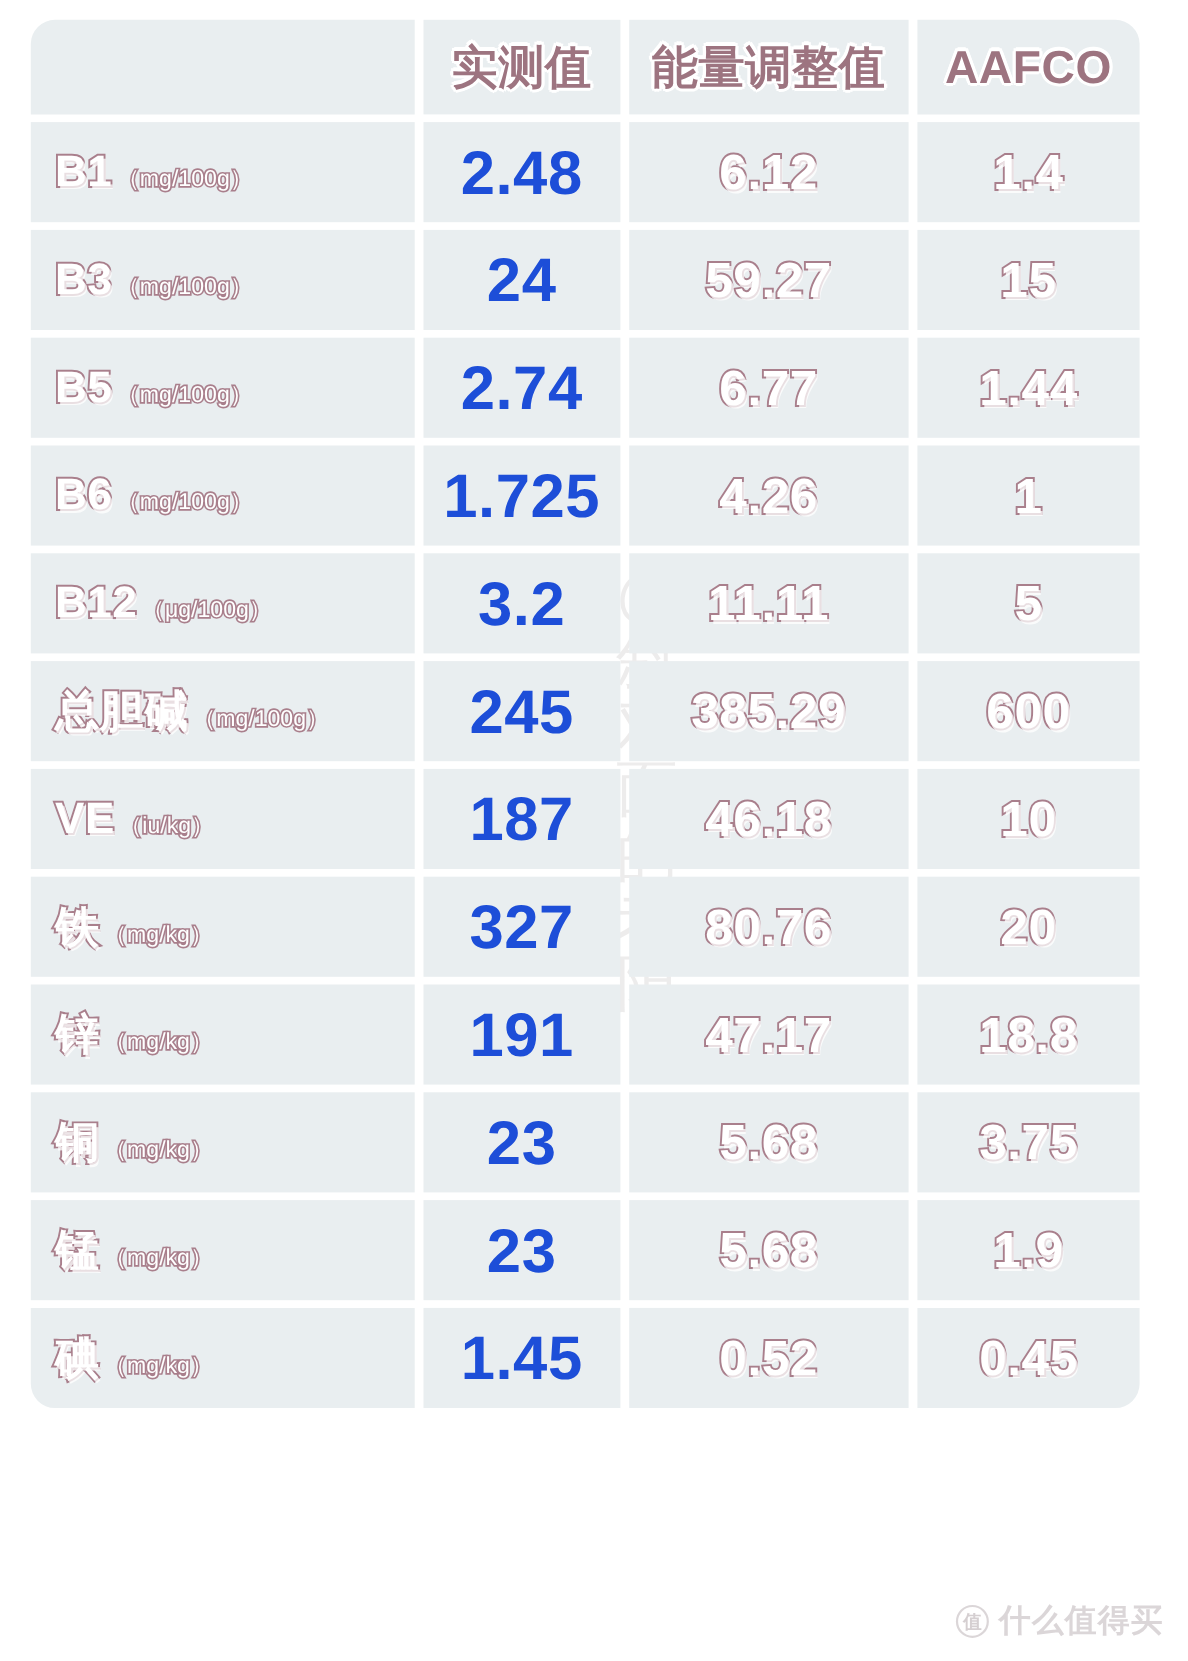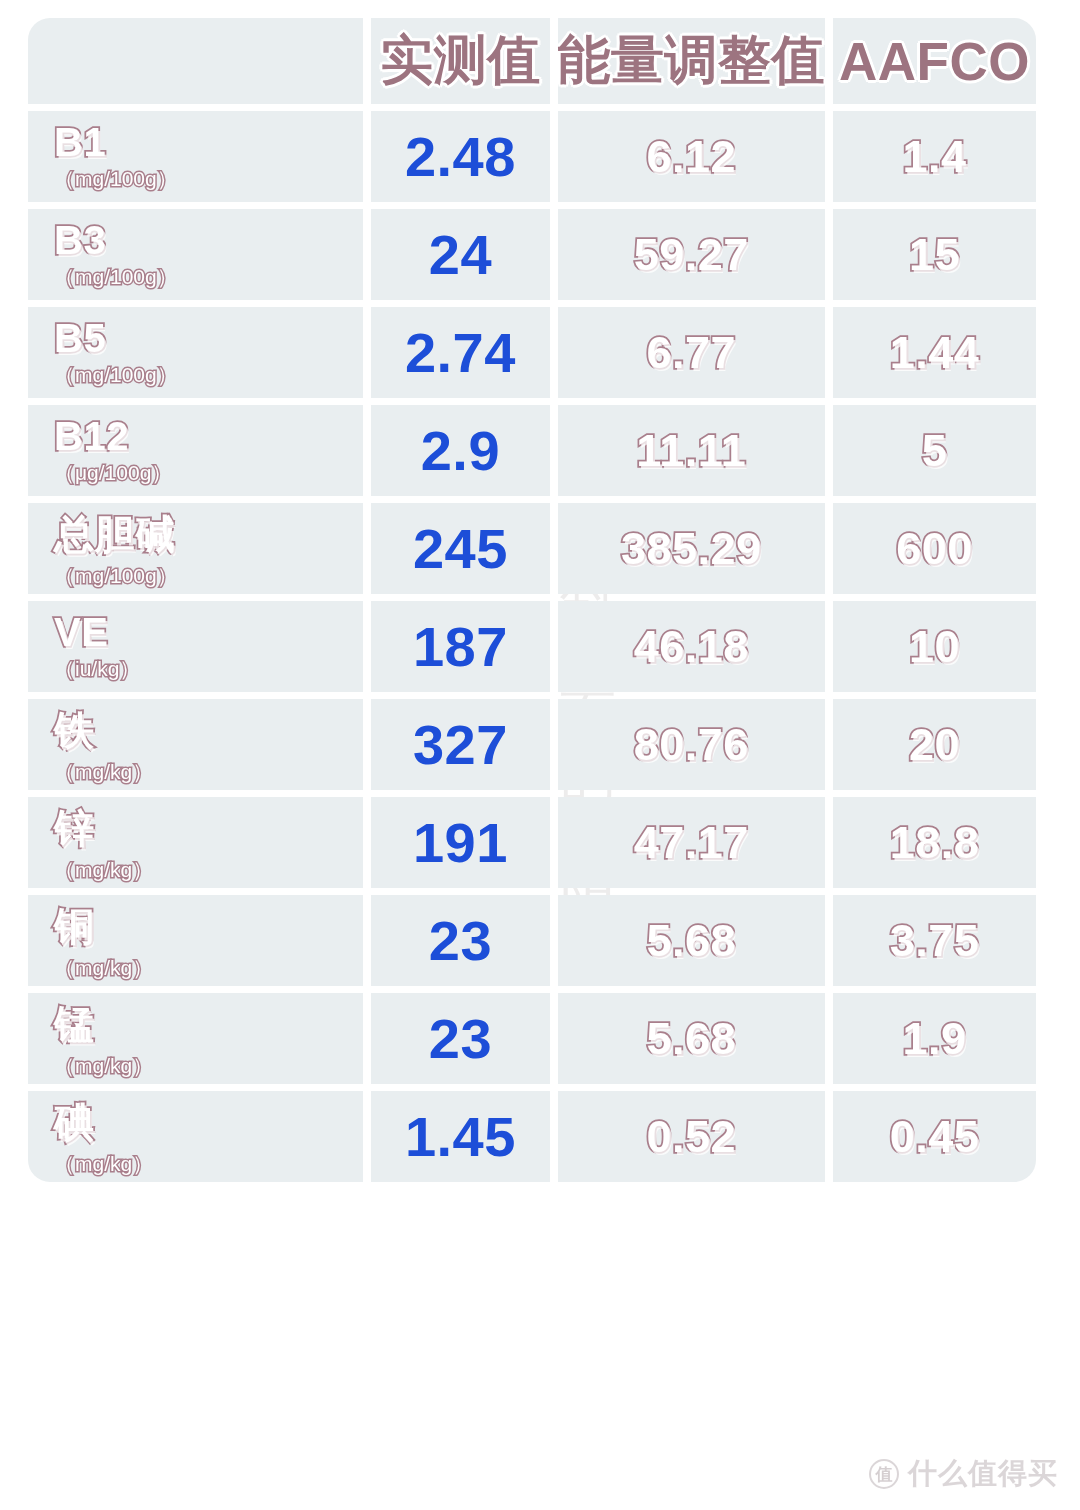--- a/index.html
+++ b/index.html
@@ -94,21 +94,21 @@
 
   
   thead th {
     background: #f0e2e6;
     height: 86px;
   }
   thead th.hdr-name { border-top-left-radius: 22px; }
   thead th.hdr-aafco { border-top-right-radius: 22px; }
 
   .hdr-label {
-    font-size: 53px;
+    font-size: 42px;
     font-weight: 700;
     color: #9d7480;
     letter-spacing: 0.5px;
     text-shadow:
       -2px -2px 0 #fff,  2px -2px 0 #fff,
       -2px  2px 0 #fff,  2px  2px 0 #fff,
       -3px  0   0 #fff,  3px  0   0 #fff,
        0   -3px 0 #fff,  0    3px 0 #fff;
     white-space: nowrap;
   }
@@ -118,21 +118,20 @@
   tbody tr:last-child td.cell-name { border-bottom-left-radius: 22px; }
   tbody tr:last-child td.cell-aafco { border-bottom-right-radius: 22px; }
 
   
   .cell-name { text-align: left; }
   .name-wrap {
     padding-left: 22px;
     display: flex;
     align-items: baseline;
     white-space: nowrap;
-    flex-direction: column;
   }
   .name-main {
     font-size: 40px;
     font-weight: 700;
     letter-spacing: 0.5px;
   }
   .name-unit {
     font-size: 21px;
     font-weight: 400;
     margin-left: 4px;
@@ -226,25 +225,36 @@
               <span class="name-unit outlined-sm">（mg/100g）</span>
             </div>
           </td>
           <td class="cell-measured"><span class="val-filled">2.74</span></td>
           <td class="cell-adjusted"><span class="val outlined">6.77</span></td>
           <td class="cell-aafco"><span class="val outlined">1.44</span></td>
         </tr>
         <tr>
           <td class="cell-name">
             <div class="name-wrap">
+              <span class="name-main outlined">B6</span>
+              <span class="name-unit outlined-sm">（mg/100g）</span>
+            </div>
+          </td>
+          <td class="cell-measured"><span class="val-filled">1.725</span></td>
+          <td class="cell-adjusted"><span class="val outlined">4.26</span></td>
+          <td class="cell-aafco"><span class="val outlined">1</span></td>
+        </tr>
+        <tr>
+          <td class="cell-name">
+            <div class="name-wrap">
               <span class="name-main outlined">B12</span>
               <span class="name-unit outlined-sm">（μg/100g）</span>
             </div>
           </td>
-          <td class="cell-measured"><span class="val-filled">2.9</span></td>
+          <td class="cell-measured"><span class="val-filled">3.2</span></td>
           <td class="cell-adjusted"><span class="val outlined">11.11</span></td>
           <td class="cell-aafco"><span class="val outlined">5</span></td>
         </tr>
         <tr>
           <td class="cell-name">
             <div class="name-wrap">
               <span class="name-main outlined">总胆碱</span>
               <span class="name-unit outlined-sm">（mg/100g）</span>
             </div>
           </td>

